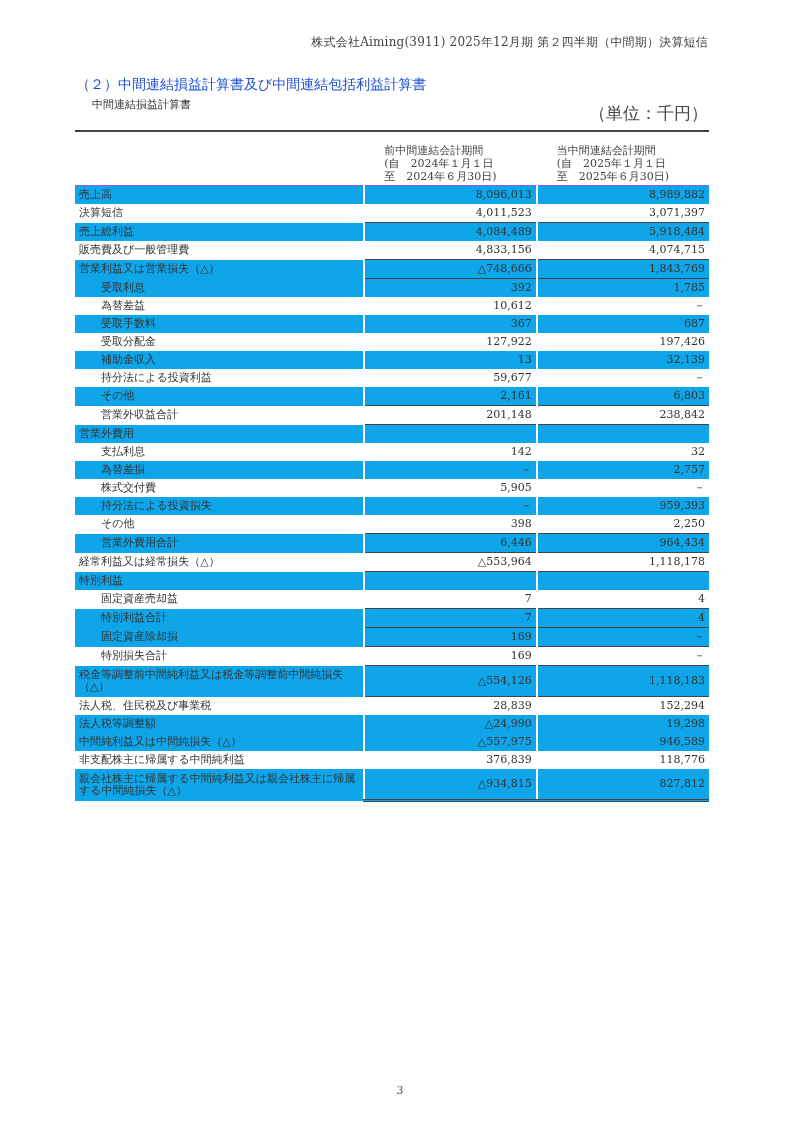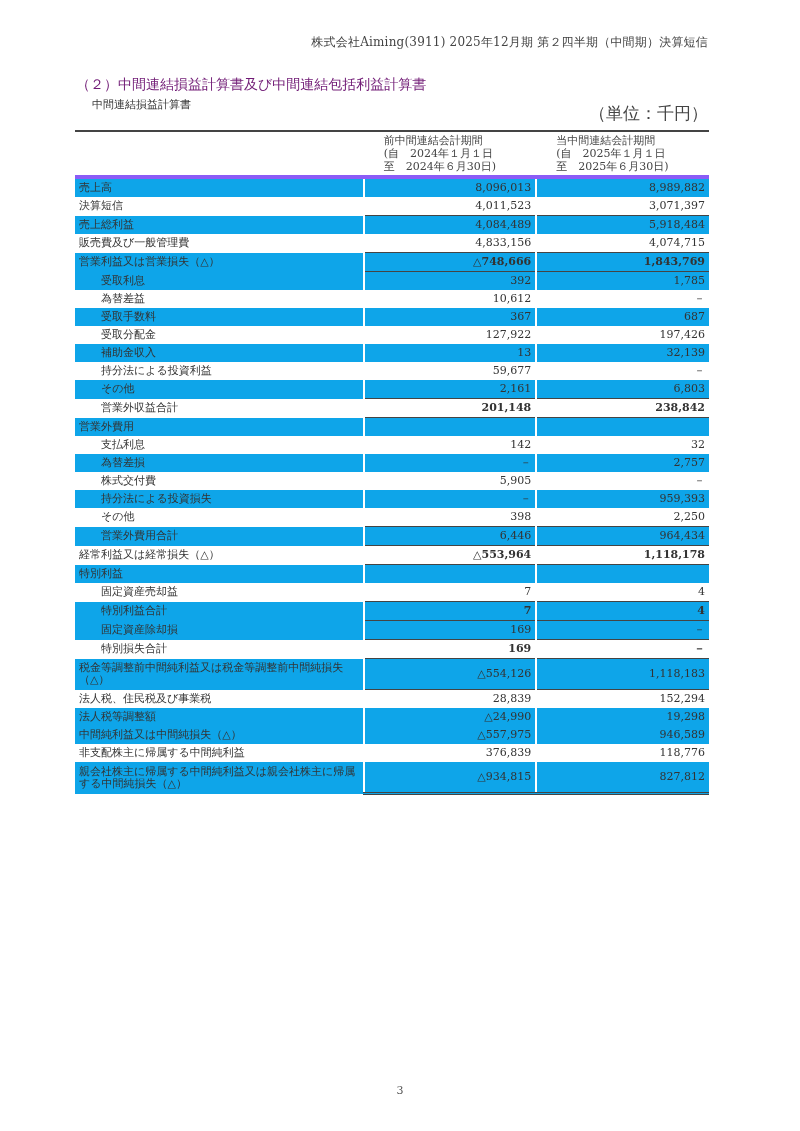--- a/index.html
+++ b/index.html
@@ -1,31 +1,31 @@
 <!DOCTYPE html>
 <html><head>
 <meta charset="utf-8">
 <style>
   html, body { margin:0; padding:0; background:#ffffff; }
   body { width:800px; height:1131px; position:relative; font-family:"DejaVu Serif", serif; color:#333; }
   .header-right { position:absolute; top:34px; right:92px; font-size:12px; color:#444; letter-spacing:0.2px; }
-  .section-title { position:absolute; top:76px; left:76px; font-size:14px; font-family:"DejaVu Sans", sans-serif; color:#701a75; }
+  .section-title { position:absolute; top:76px; left:76px; font-size:14px; font-family:"DejaVu Sans", sans-serif; color:#1d4ed8; }
   .sub-title { position:absolute; top:97px; left:92px; font-size:11px; font-family:"DejaVu Sans", sans-serif; color:#333; }
   .unit { position:absolute; top:102px; right:92px; font-size:17px; color:#444; }
   table { position:absolute; top:130px; left:75px; width:634px; border-collapse:collapse; font-size:11px; }
   td, th { padding:0 4px; height:18px; line-height:18px; }
-  thead th { font-weight:normal; text-align:left; border-top:2px solid #444; border-bottom:4px solid #8b5cf6; vertical-align:top; padding-top:2px; padding-bottom:2px; line-height:13px; height:auto; color:#444; }
+  thead th { font-weight:normal; text-align:left; border-top:2px solid #444; border-bottom:1px solid #8b5cf6; vertical-align:top; padding-top:12px; padding-bottom:2px; line-height:13px; height:auto; color:#444; }
   th.col-label { width:308px; }
   th.col-v { width:160px; padding-left:20px; }
   td.label { text-align:left; }
   td.num { text-align:right; padding-right:4px; border-left:2px solid #fff; }
   tr.shade td { background:#0ea5e9; }
   td.indent { padding-left:26px; }
   tr.top-line td.num { border-top:1.5px solid #444; }
-  tr.bottom-line td.num { border-bottom:1.5px solid #444;font-weight:bold; }
+  tr.bottom-line td.num { border-bottom:1.5px solid #444; }
   tr.bottom-double td.num { border-bottom:3px double #444; }
   tr.tall td { height:30px; line-height:12px; }
   .page-num { position:absolute; top:1084px; left:0; width:800px; text-align:center; font-size:11px; color:#555; }
 </style>
 </head>
 <body>
 
 <div class="header-right">株式会社Aiming(3911) 2025年12月期 第２四半期（中間期）決算短信</div>
 <div class="section-title">（２）中間連結損益計算書及び中間連結包括利益計算書</div>
 <div class="sub-title">中間連結損益計算書</div>

